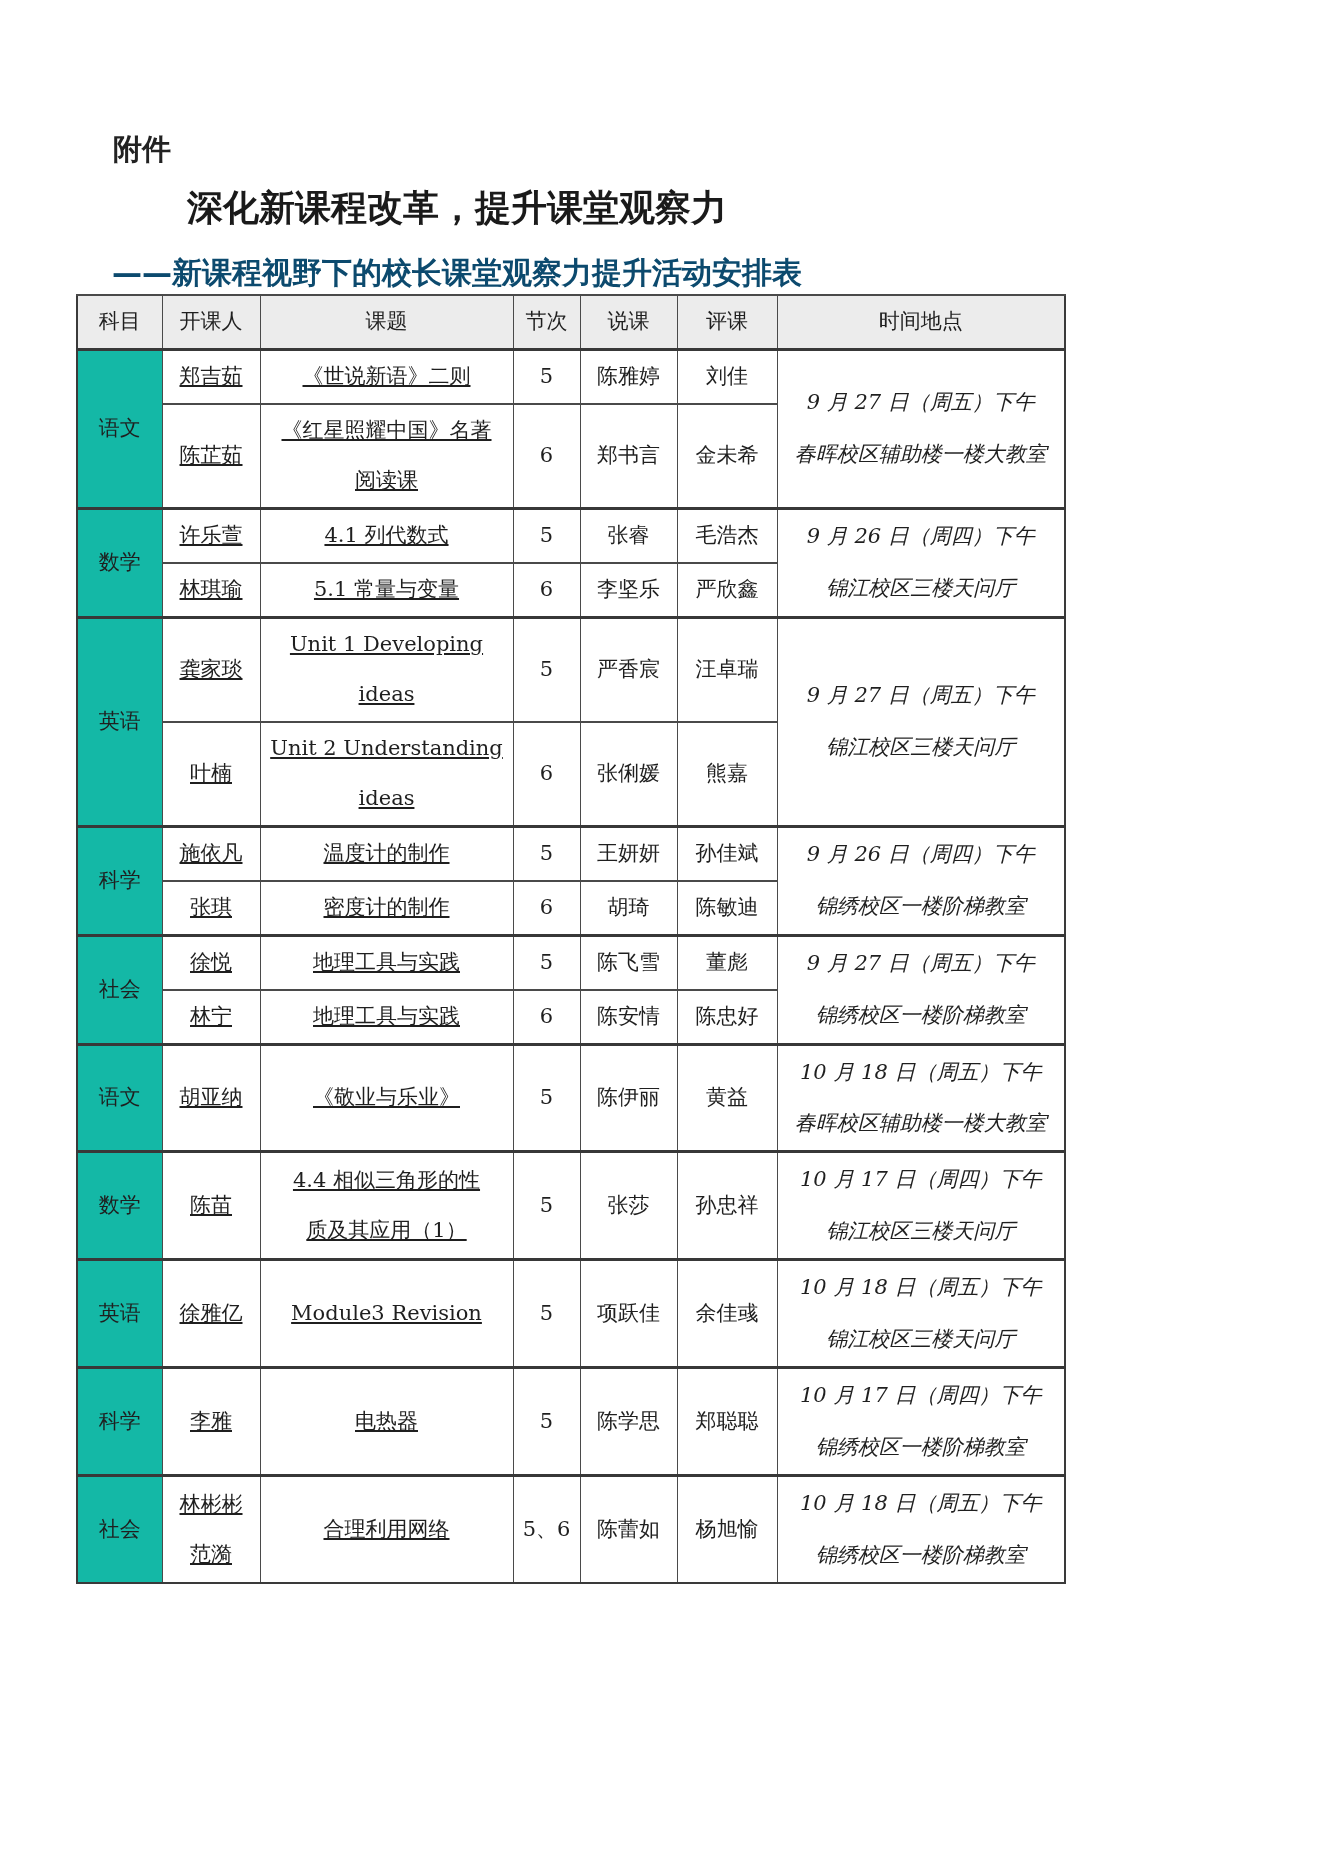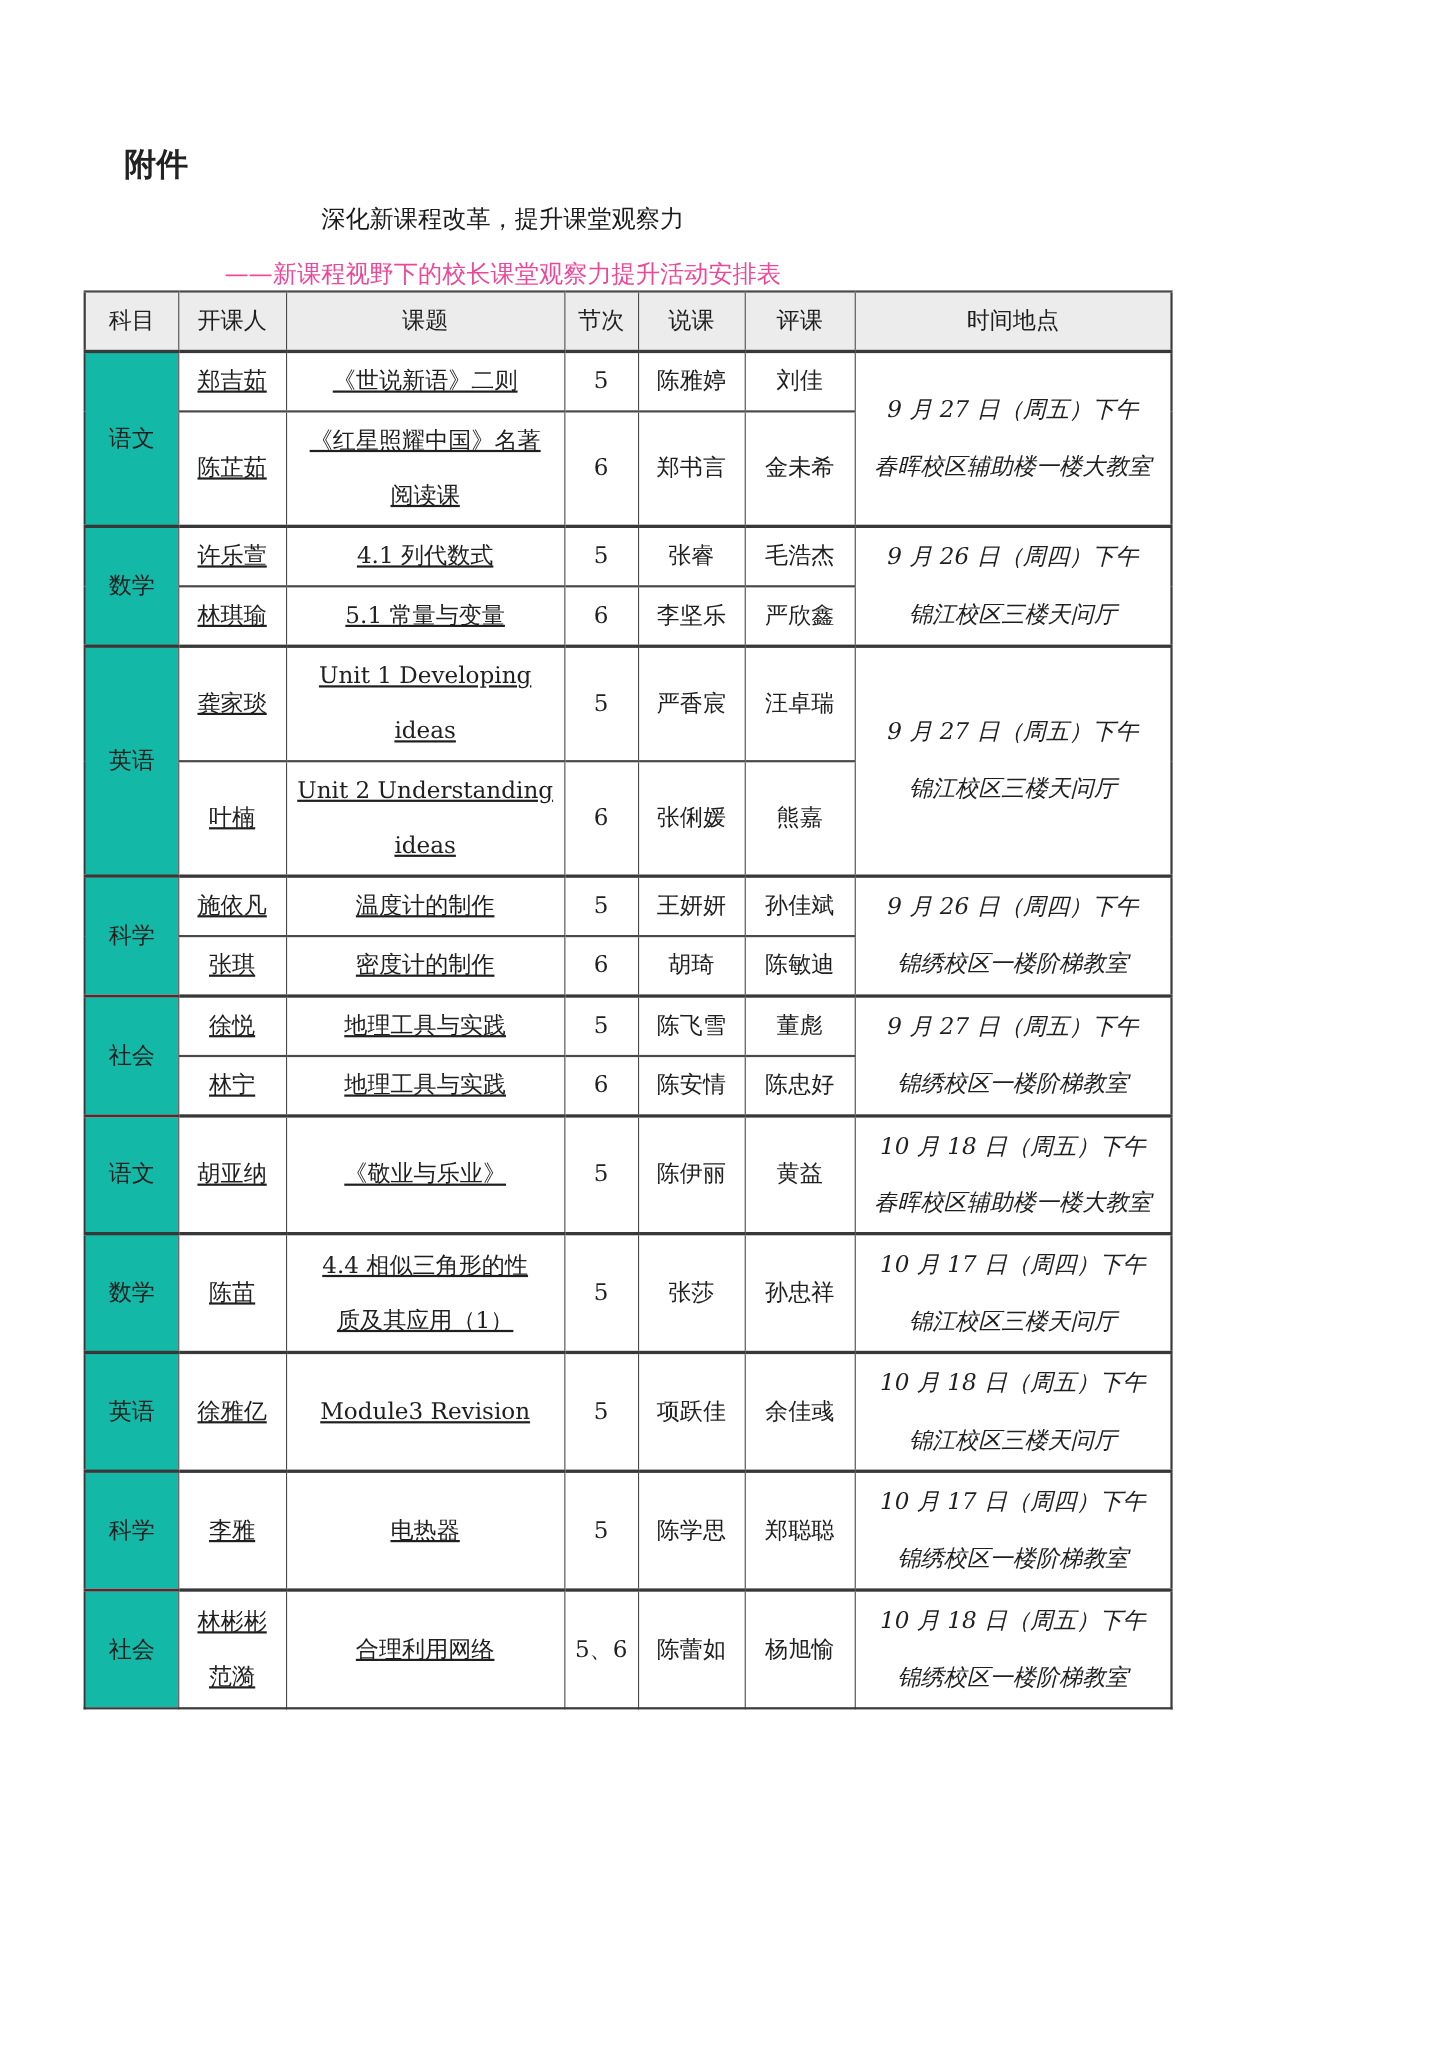--- a/index.html
+++ b/index.html
@@ -16,31 +16,31 @@
   .attachment-label {
     font-family: "DejaVu Sans", "Liberation Sans", sans-serif;
     font-weight: 700;
     font-size: 29px;
     margin-left: 37px;
     color: #222;
   }
   .title-block { width: 762px; text-align: center; }
   .doc-title {
     font-family: "DejaVu Sans", "Liberation Sans", sans-serif;
-    font-weight: 400;
-    font-size: 22px;
+    font-weight: 700;
+    font-size: 36px;
     margin: 14px 0 0 0;
     color: #1a1a1a;
   }
   .doc-subtitle {
     font-family: "DejaVu Sans", "Liberation Sans", sans-serif;
-    font-weight: 400;
-    font-size: 22px;
+    font-weight: 700;
+    font-size: 30px;
     margin: 20px 0 0 0;
-    color: #ec4899;
+    color: #0c4a6e;
   }
   table.schedule {
     border-collapse: collapse;
     table-layout: fixed;
     width: 988px;
     border: 2px solid #3a3a3a;
     font-size: 21px;
   }
   table.schedule th, table.schedule td {
     border: 1px solid #4a4a4a;

